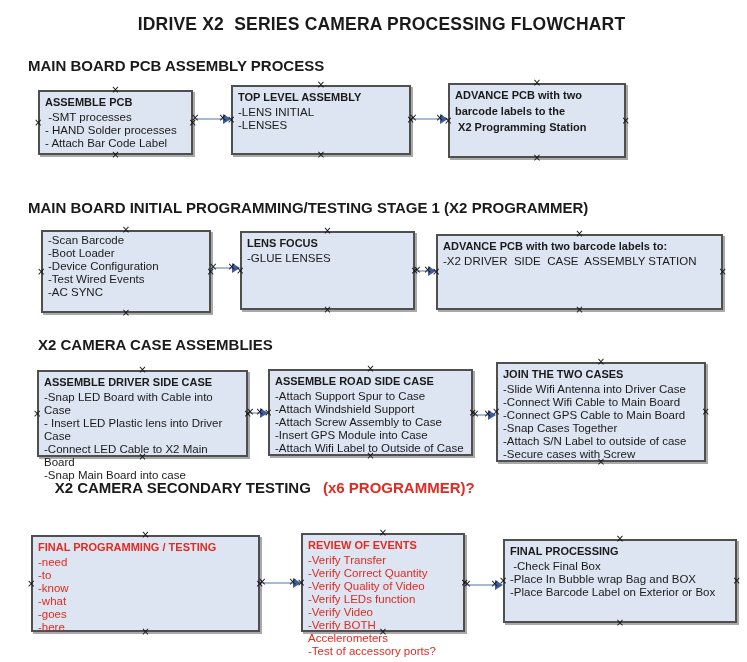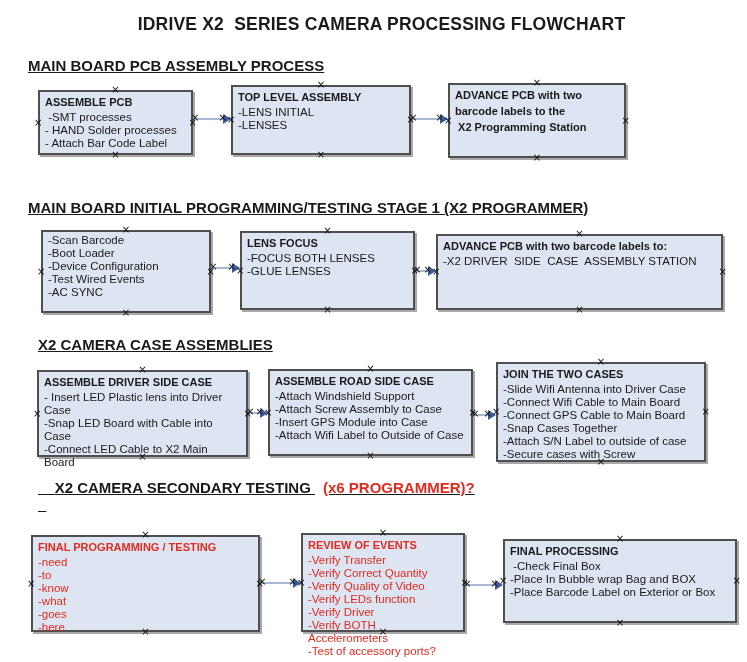--- a/index.html
+++ b/index.html
@@ -6,21 +6,21 @@
   .page{
     position:relative;width:747px;height:662px;background:var(--background,#fff);
     font-family:"Liberation Sans",sans-serif;color:var(--text_black,#1a1a1a);
     overflow:hidden;
     margin-left:8px;
   }
   .title{
     position:absolute;top:14px;left:0;width:100%;text-align:center;
     font-size:17.5px;font-weight:bold;white-space:pre;letter-spacing:.2px;
   }
-  .sec-heading{position:absolute;font-size:15px;font-weight:bold;white-space:pre;text-decoration:underline;}
+  .sec-heading{position:absolute;font-size:15px;font-weight:bold;white-space:pre;}
   .h1{left:20px;top:57px}
   .h2{left:20px;top:199px}
   .h3{left:30px;top:336px}
   .h4{left:30px;top:462px}
   .red-txt{color:var(--text_red,#e02b20);margin-left:8px;}
 
   .fbox{
     position:absolute;background:var(--box_fill,#dde5f2);
     border:2px solid var(--box_border,#4f4f4f);
     box-shadow:2px 2px 0 var(--box_shadow,#a9a9a9);
@@ -138,21 +138,20 @@
 
   <div class="arrow ar1a">
       <span class="aline"></span>
       <span class="ahead"></span>
       <span class="m m-aleft">×</span>
       <span class="m m-aright">×</span>
     </div>
 
   <div class="fbox s1b1">
     <div class="box-title">LENS FOCUS</div>
-    <div class="box-item">-FOCUS BOTH LENSES</div>
     <div class="box-item">-GLUE LENSES</div>
   <span class="m m-top">×</span>
       <span class="m m-bottom">×</span>
       <span class="m m-left">×</span>
       <span class="m m-right">×</span>
     </div>
 
   <div class="arrow ar1b">
       <span class="aline"></span>
       <span class="ahead"></span>
@@ -166,38 +165,40 @@
   <span class="m m-top">×</span>
       <span class="m m-bottom">×</span>
       <span class="m m-left">×</span>
       <span class="m m-right">×</span>
     </div>
 
   <div class="sec-heading h3">X2 CAMERA CASE ASSEMBLIES</div>
 
   <div class="fbox s2b0">
     <div class="box-title">ASSEMBLE DRIVER SIDE CASE</div>
+    <div class="box-item">-Snap LED Board with Cable into Case</div>
     <div class="box-item">- Insert LED Plastic lens into Driver Case</div>
-    <div class="box-item">-Snap LED Board with Cable into Case</div>
     <div class="box-item">-Connect LED Cable to X2 Main Board</div>
+    <div class="box-item">-Snap Main Board into case</div>
   <span class="m m-top">×</span>
       <span class="m m-bottom">×</span>
       <span class="m m-left">×</span>
       <span class="m m-right">×</span>
     </div>
 
   <div class="arrow ar2a">
       <span class="aline"></span>
       <span class="ahead"></span>
       <span class="m m-aleft">×</span>
       <span class="m m-aright">×</span>
     </div>
 
   <div class="fbox s2b1">
     <div class="box-title">ASSEMBLE ROAD SIDE CASE</div>
+    <div class="box-item">-Attach Support Spur to Case</div>
     <div class="box-item">-Attach Windshield Support</div>
     <div class="box-item">-Attach Screw Assembly to Case</div>
     <div class="box-item">-Insert GPS Module into Case</div>
     <div class="box-item">-Attach Wifi Label to Outside of Case</div>
   <span class="m m-top">×</span>
       <span class="m m-bottom">×</span>
       <span class="m m-left">×</span>
       <span class="m m-right">×</span>
     </div>
 
@@ -246,21 +247,21 @@
       <span class="m m-aleft">×</span>
       <span class="m m-aright">×</span>
     </div>
 
   <div class="fbox s3b1 red">
     <div class="box-title">REVIEW OF EVENTS</div>
     <div class="box-item">-Verify Transfer</div>
     <div class="box-item">-Verify Correct Quantity</div>
     <div class="box-item">-Verify Quality of Video</div>
     <div class="box-item">-Verify LEDs function</div>
-    <div class="box-item">-Verify Driver</div>
+    <div class="box-item">-Verify Video</div>
     <div class="box-item">-Verify BOTH Accelerometers</div>
     <div class="box-item">-Test of accessory ports?</div>
   <span class="m m-top">×</span>
       <span class="m m-bottom">×</span>
       <span class="m m-left">×</span>
       <span class="m m-right">×</span>
     </div>
 
   <div class="arrow ar3b">
       <span class="aline"></span>

